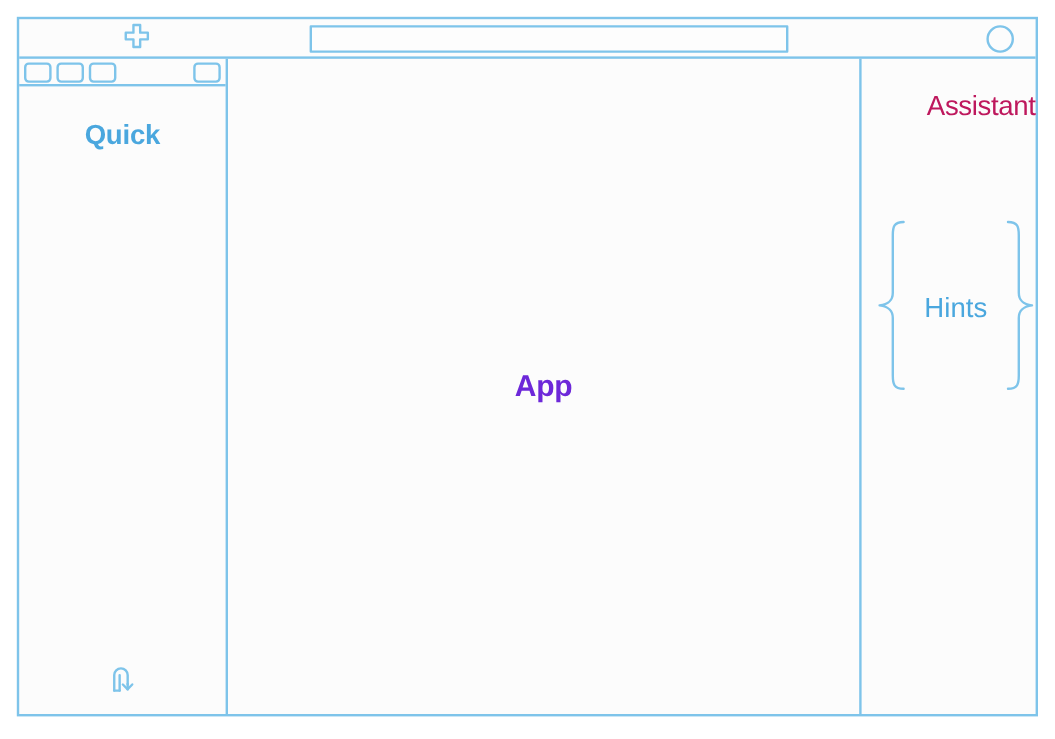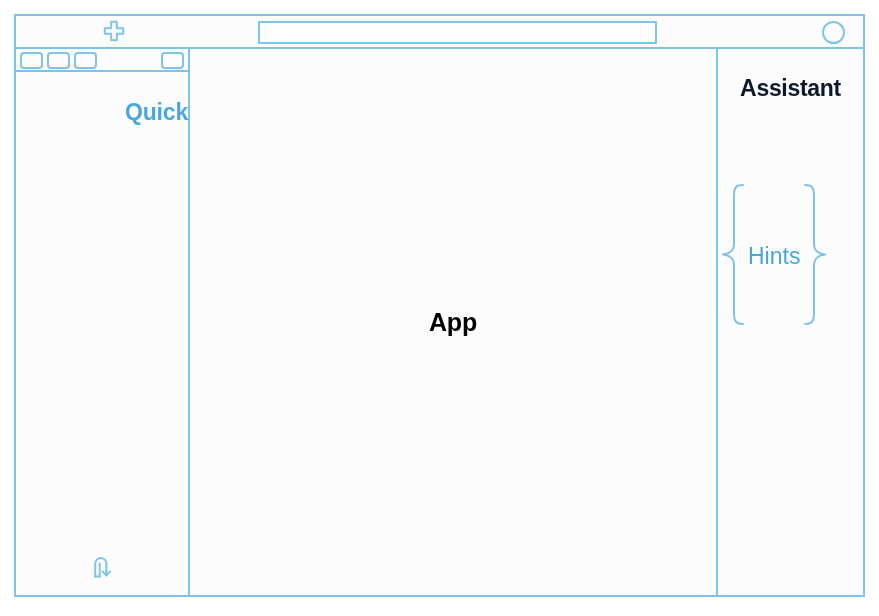--- a/index.html
+++ b/index.html
@@ -127,21 +127,21 @@
     flex: 1 1 auto;
     position: relative;
     display: block;
   }
 
   .sidebar-title {
     position: absolute;
     left: 0;
     right: 0;
     top: 26px;
-    text-align: right;
+    text-align: center;
     font-size: 23px;
     font-weight: bold;
     color: #4aa7de;
     line-height: 1.28;
     letter-spacing: -0.2px;
   }
 
   .sidebar-footer-icon {
     position: absolute;
     left: 0;
@@ -158,53 +158,53 @@
     position: relative;
     display: flex;
     align-items: center;
     justify-content: center;
     border-right: 2px solid #7ec4ea;
     box-sizing: border-box;
   }
   .app-label {
     font-size: 25px;
     font-weight: bold;
-    color: #000000;
+    color: #6d28d9;
     letter-spacing: -0.2px;
   }
 
   
   #assistant-panel {
     flex: 0 0 145px;
     width: 145px;
     position: relative;
     box-sizing: border-box;
   }
 
   .assistant-title {
     position: absolute;
     left: 0;
     right: 0;
     top: 26px;
-    text-align: center;
+    text-align: right;
     font-size: 23px;
-    font-weight: bold;
-    color: #0f172a;
+    font-weight: normal;
+    color: #be185d;
     letter-spacing: -0.3px;
   }
 
   .hints-block {
     position: absolute;
-    left: 2px;
+    left: 12px;
     right: 0;
     top: 135px;
     height: 145px;
     display: flex;
     align-items: center;
-    justify-content: flex-start;
+    justify-content: space-between;
   }
   .hints-label {
     font-size: 23px;
     font-weight: normal;
     color: #4aa7de;
     padding: 0 2px;
   }
   .brace {
     flex: 0 0 auto;
     display: block;

